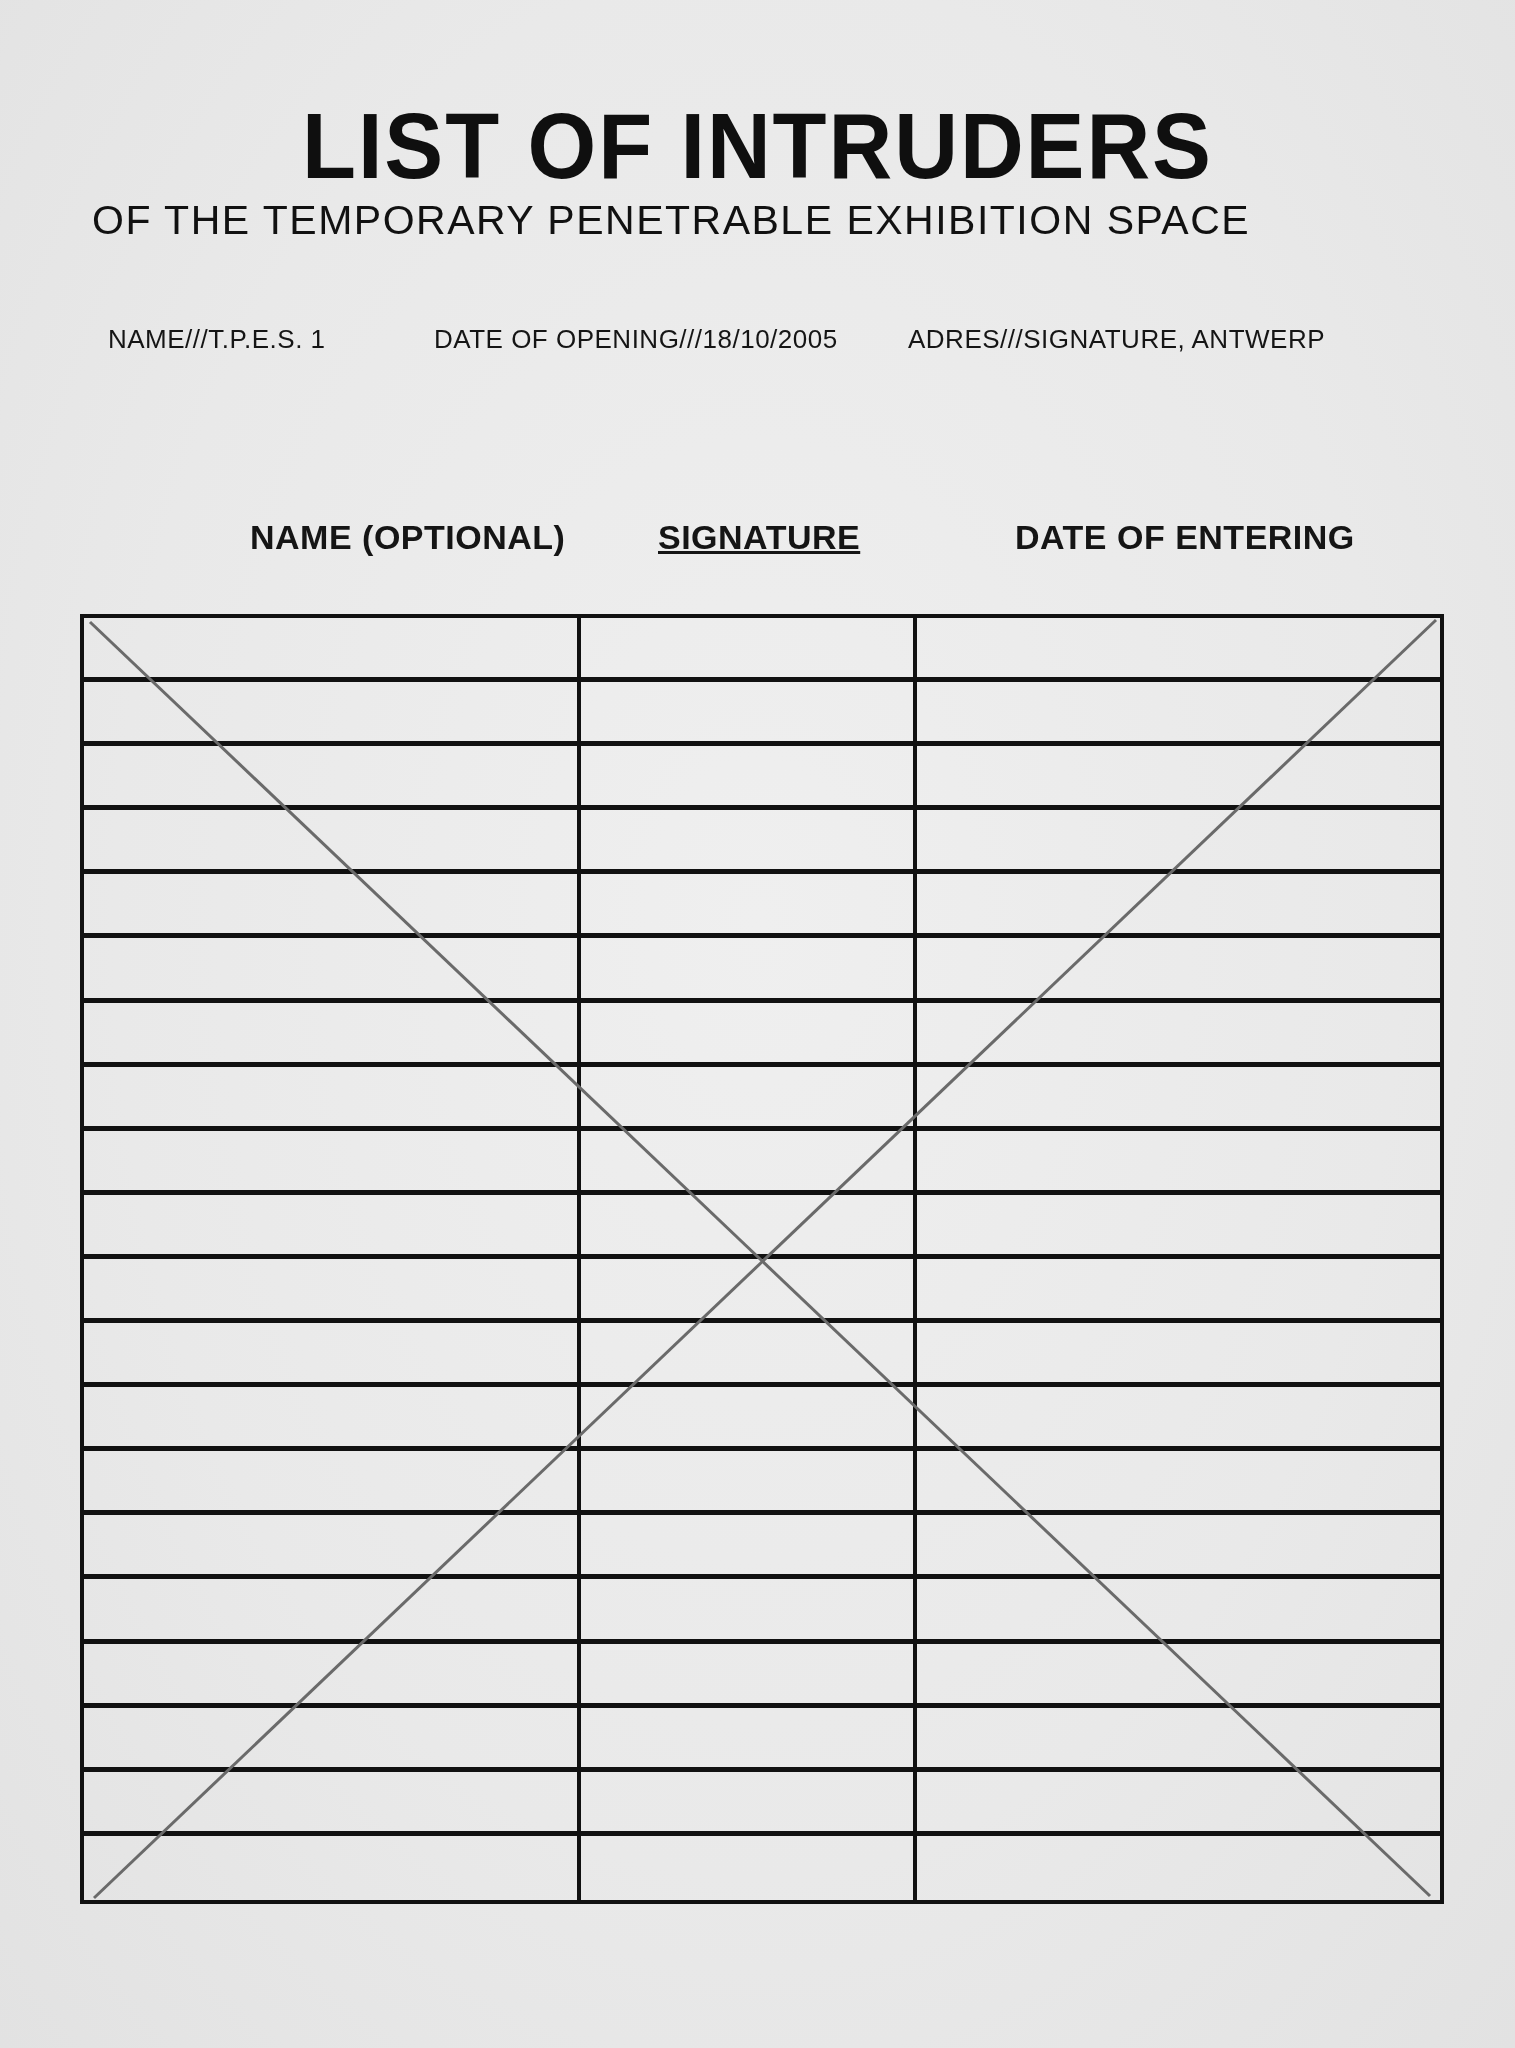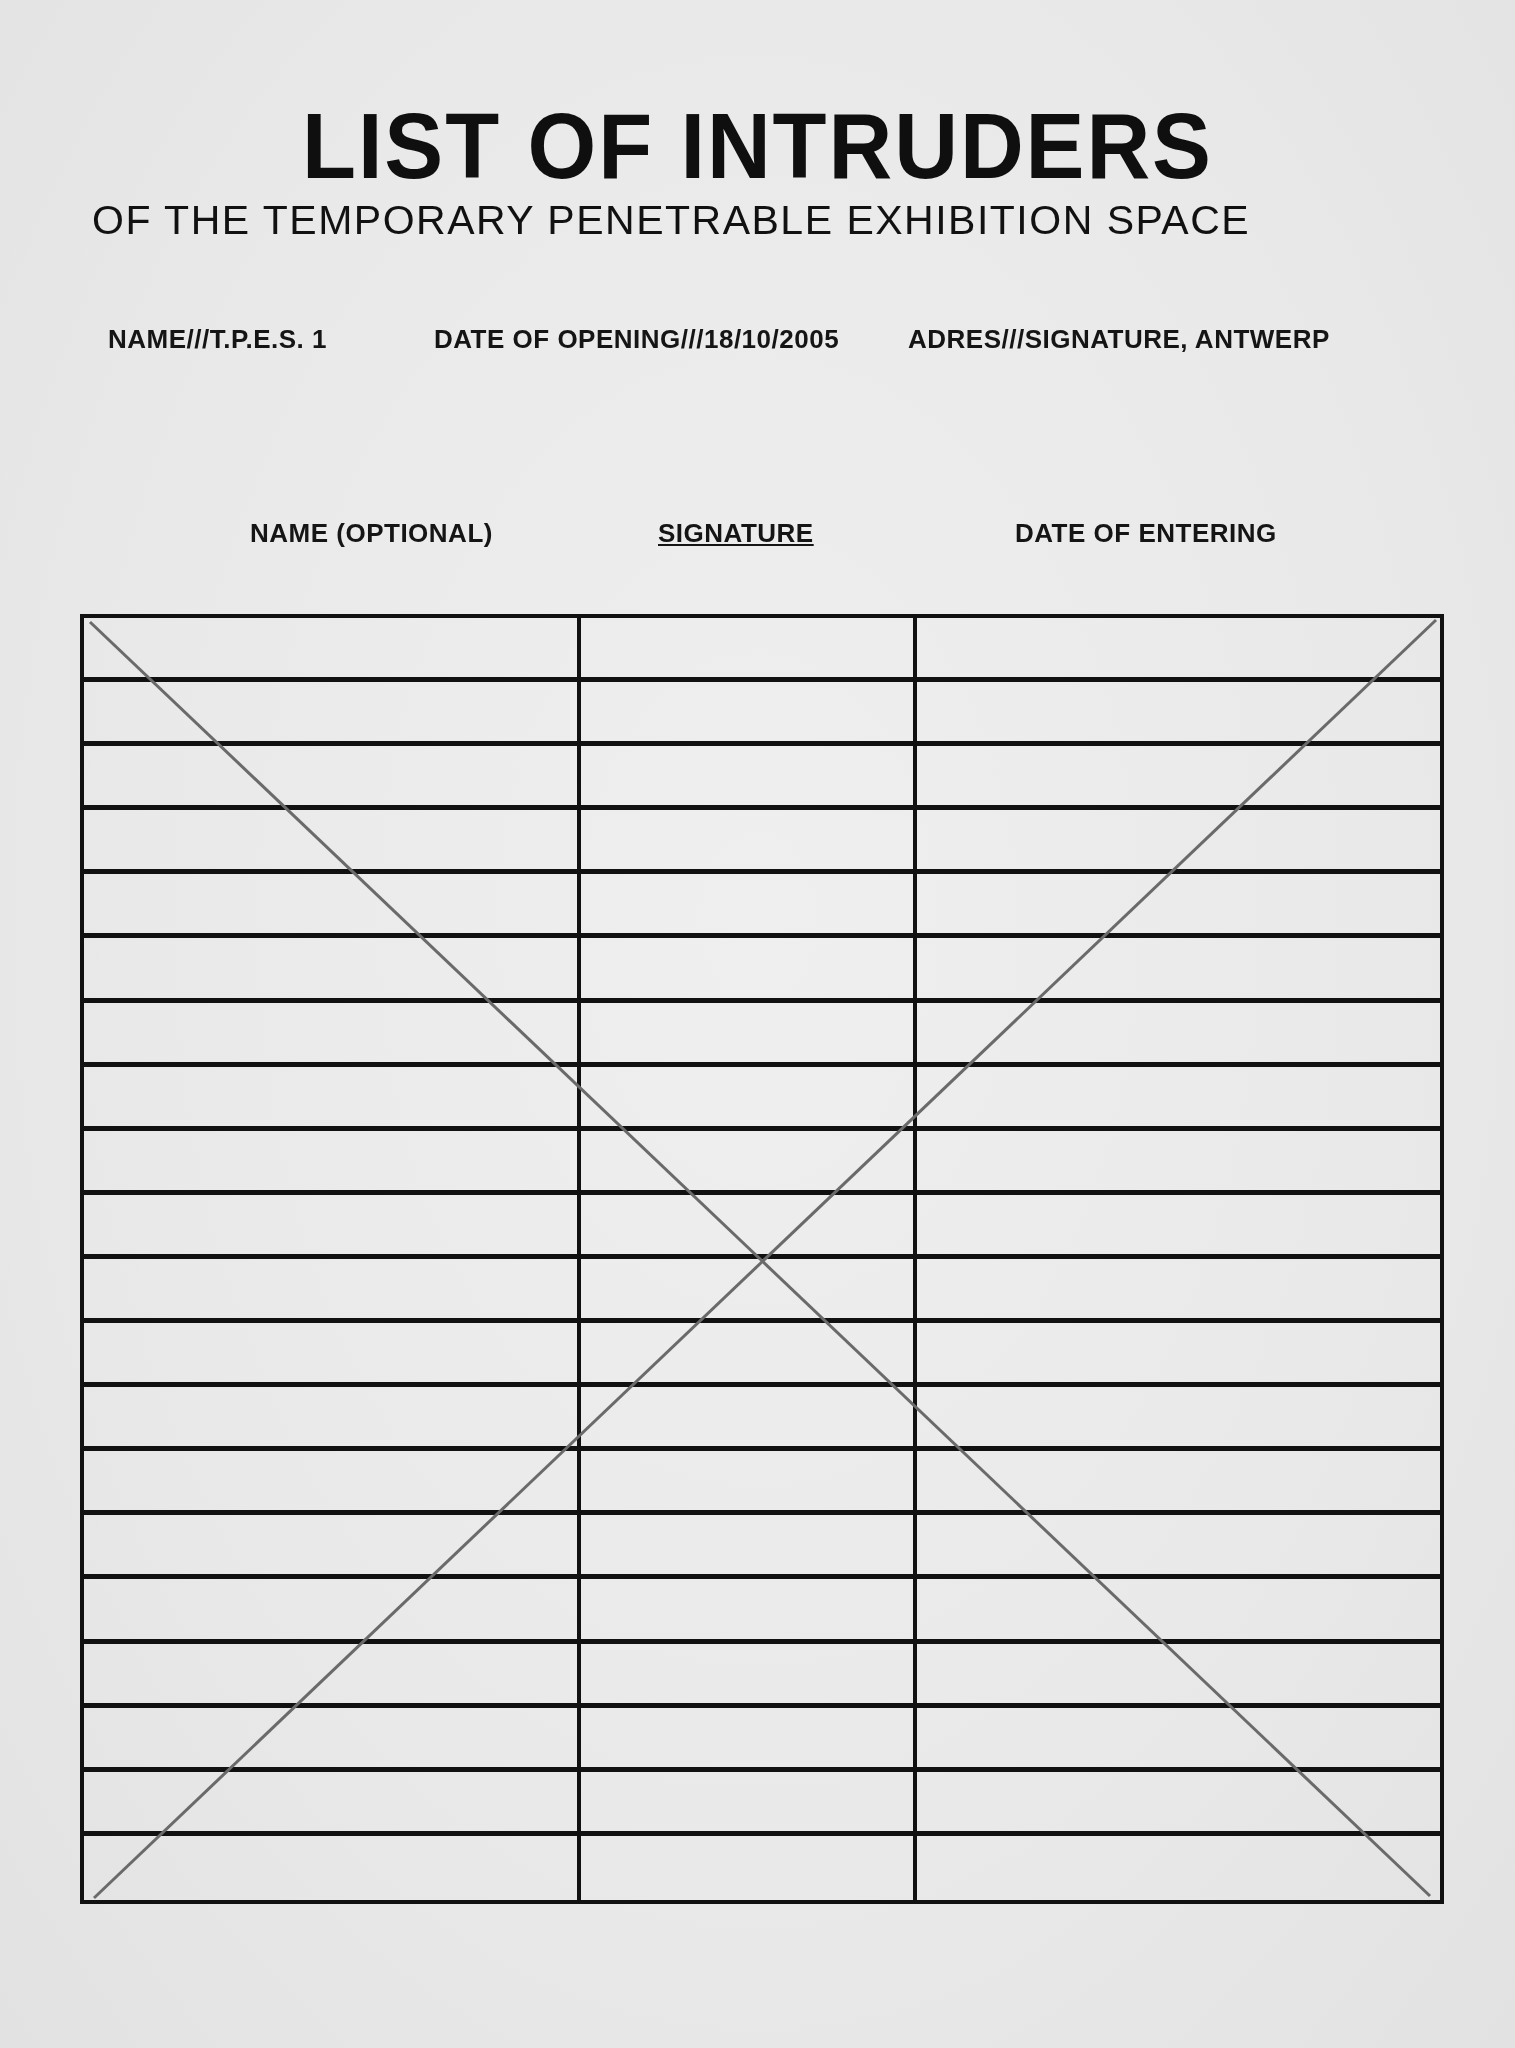--- a/index.html
+++ b/index.html
@@ -42,35 +42,35 @@
       font-size: 41px;
       letter-spacing: 1.5px;
       white-space: nowrap;
       color: #111;
       margin: 0;
       line-height: 1;
     }
     .meta {
       position: absolute;
       top: 326px;
-      font-weight: bold;
+      font-weight: normal;
       font-size: 26px;
       letter-spacing: 0.5px;
       white-space: nowrap;
       color: #151515;
       line-height: 1;
     }
     .meta-name { left: 108px; }
     .meta-date { left: 390px; margin-left: 44px; }
     .meta-addr { left: 908px; }
     .col-header {
       position: absolute;
       top: 520px;
       font-weight: bold;
-      font-size: 26px;
+      font-size: 34px;
       letter-spacing: 0.5px;
       white-space: nowrap;
       color: #151515;
       line-height: 1;
     }
     .col-h-0 { left: 250px; }
     .col-h-1 { left: 658px; text-decoration: underline; }
     .col-h-2 { left: 987px; margin-left: 28px; }
 
     .table-wrap {

